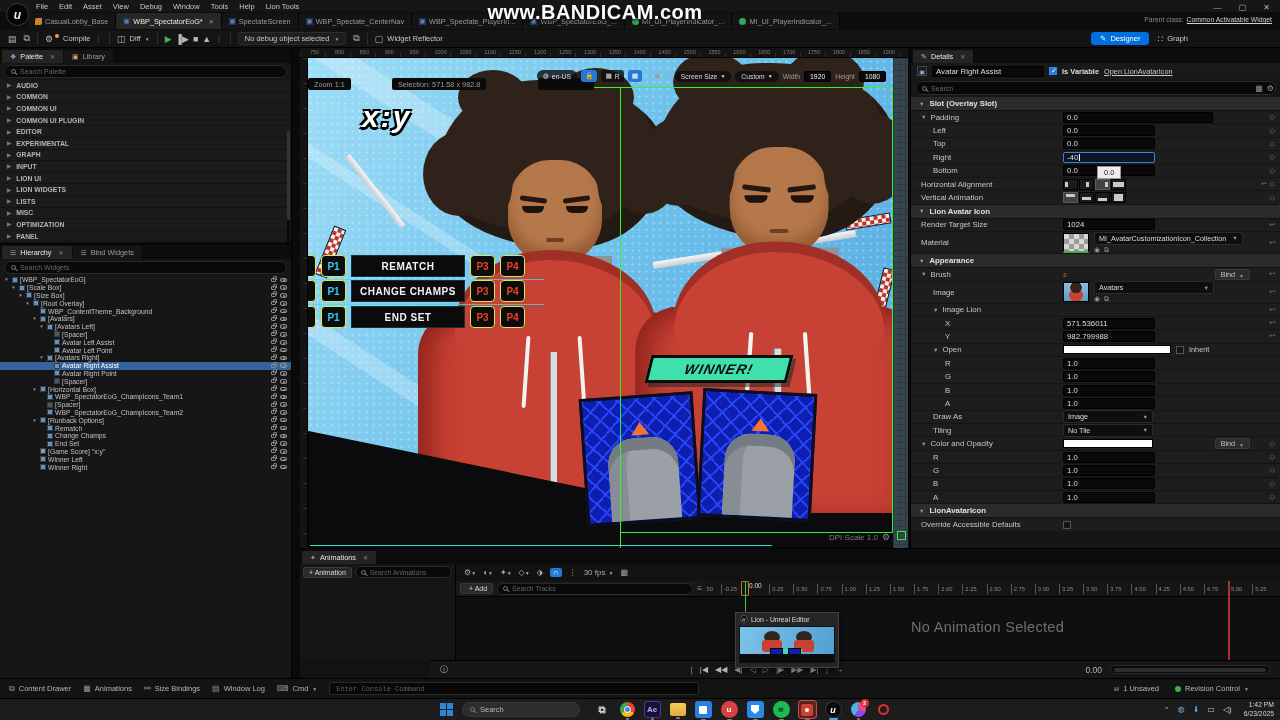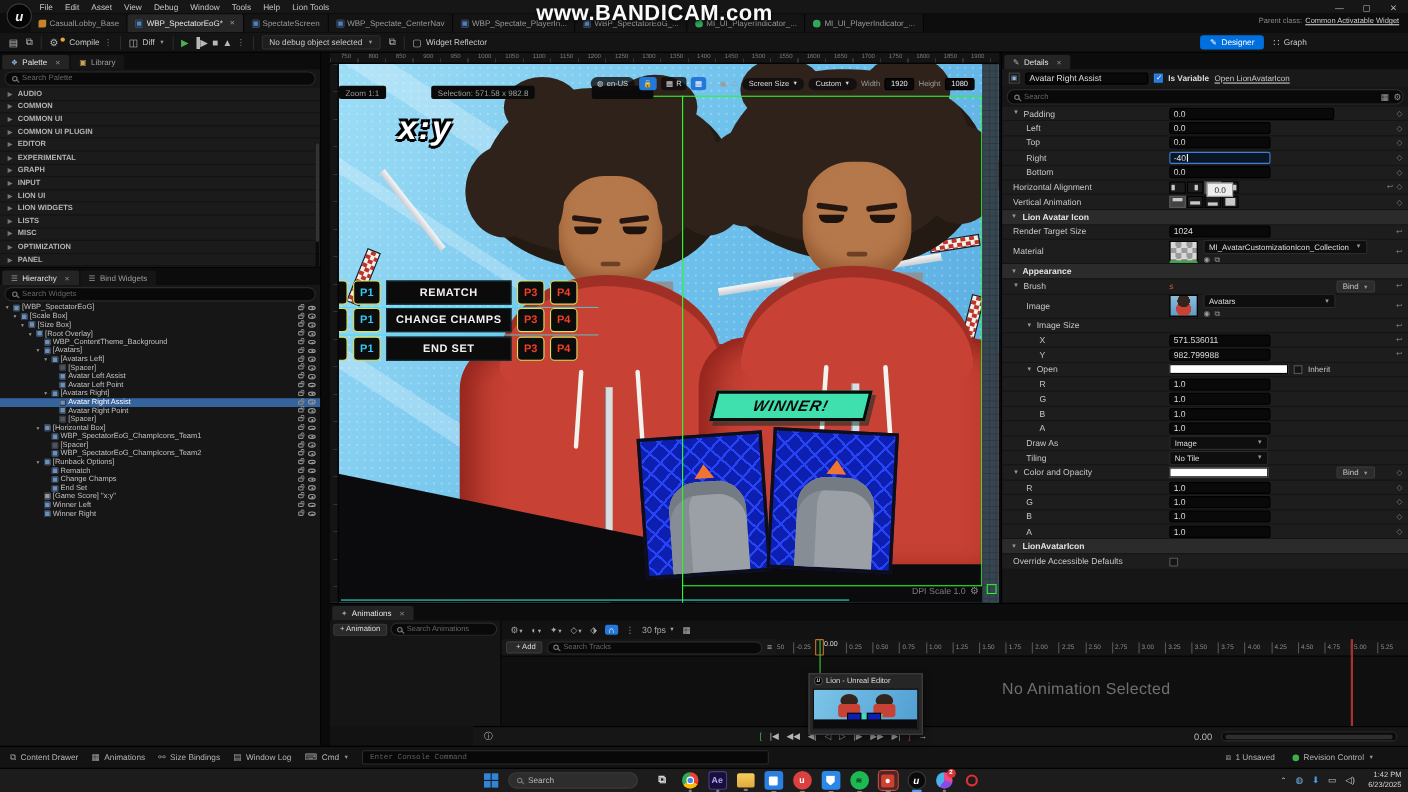--- a/index.html
+++ b/index.html
@@ -845,20 +845,24 @@
     </div>
     <div id="dsearch">
         <span class="mag"></span>
         <span>Search</span>
       </div>
     <div id="dsearchicons">
         <span>▦</span>
         <span>⚙</span>
       </div>
 
+    <div class="dsec">
+        <span class="arr">▼</span>
+        <span>Slot (Overlay Slot)</span>
+      </div>
     <div class="drow">
       <span class="lab">
           <span class="arr">▼</span>
           <span>Padding</span>
         </span>
       <span class="dval">
           <span class="din" style="width:150px">0.0</span>
         </span>
       <span class="dadorn">
           <span>◇</span>
@@ -1015,21 +1019,21 @@
             </span>
         </span>
         </span>
       <span class="dadorn">
           <span>↩</span>
         </span>
     </div>
     <div class="drow ind1">
       <span class="lab">
           <span class="arr">▼</span>
-          <span>Image Size</span>
+          <span>Image Lion</span>
         </span>
       <span class="dval"></span>
       <span class="dadorn">
           <span>↩</span>
         </span>
     </div>
     <div class="drow ind2">
       <span class="lab">X</span>
       <span class="dval">
           <span class="din">571.536011</span>

